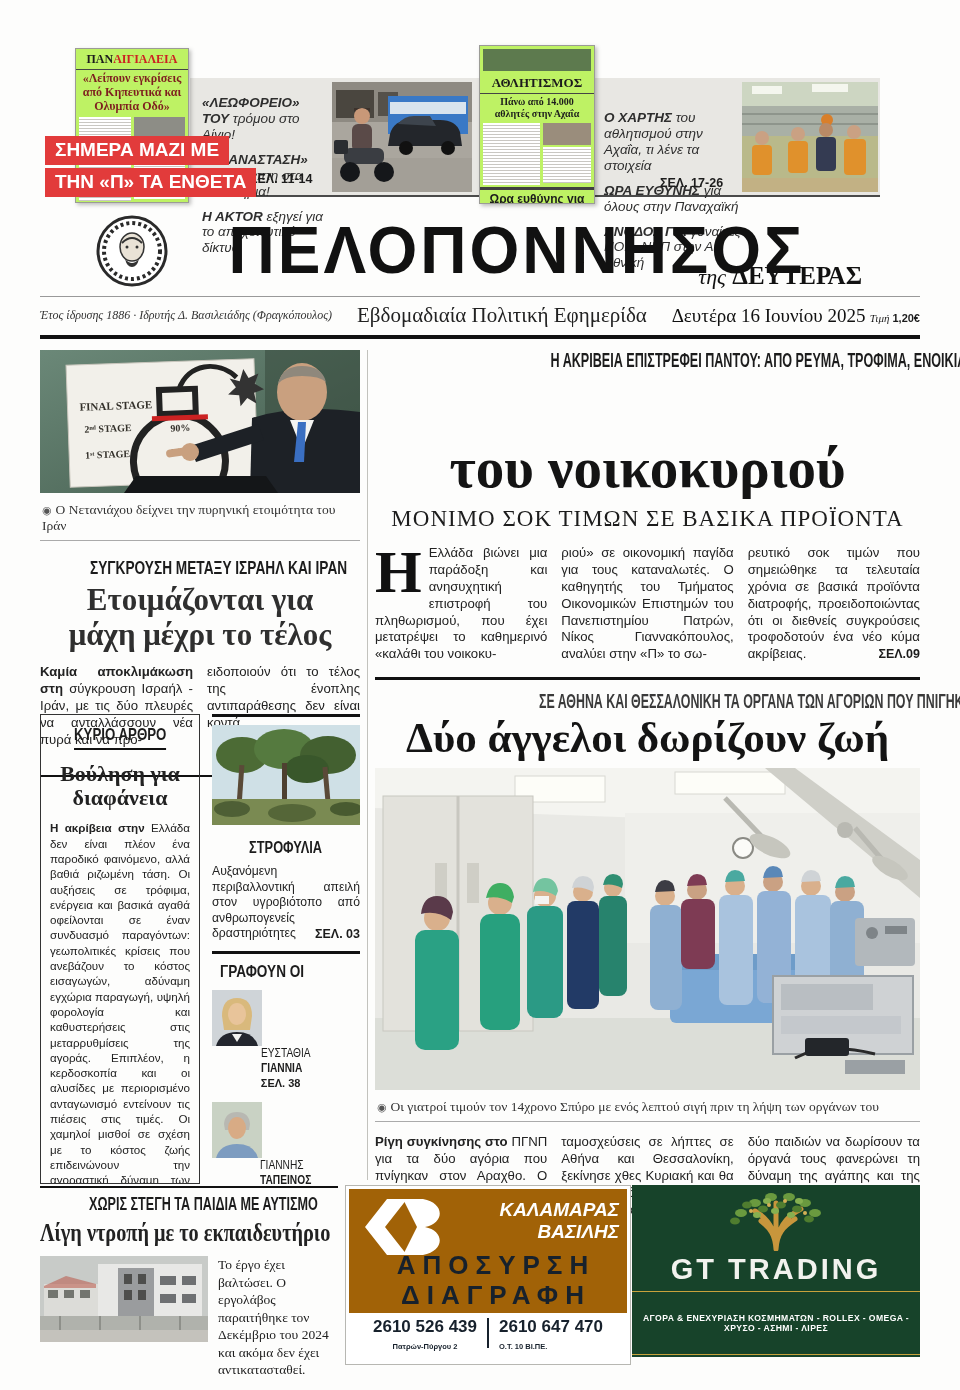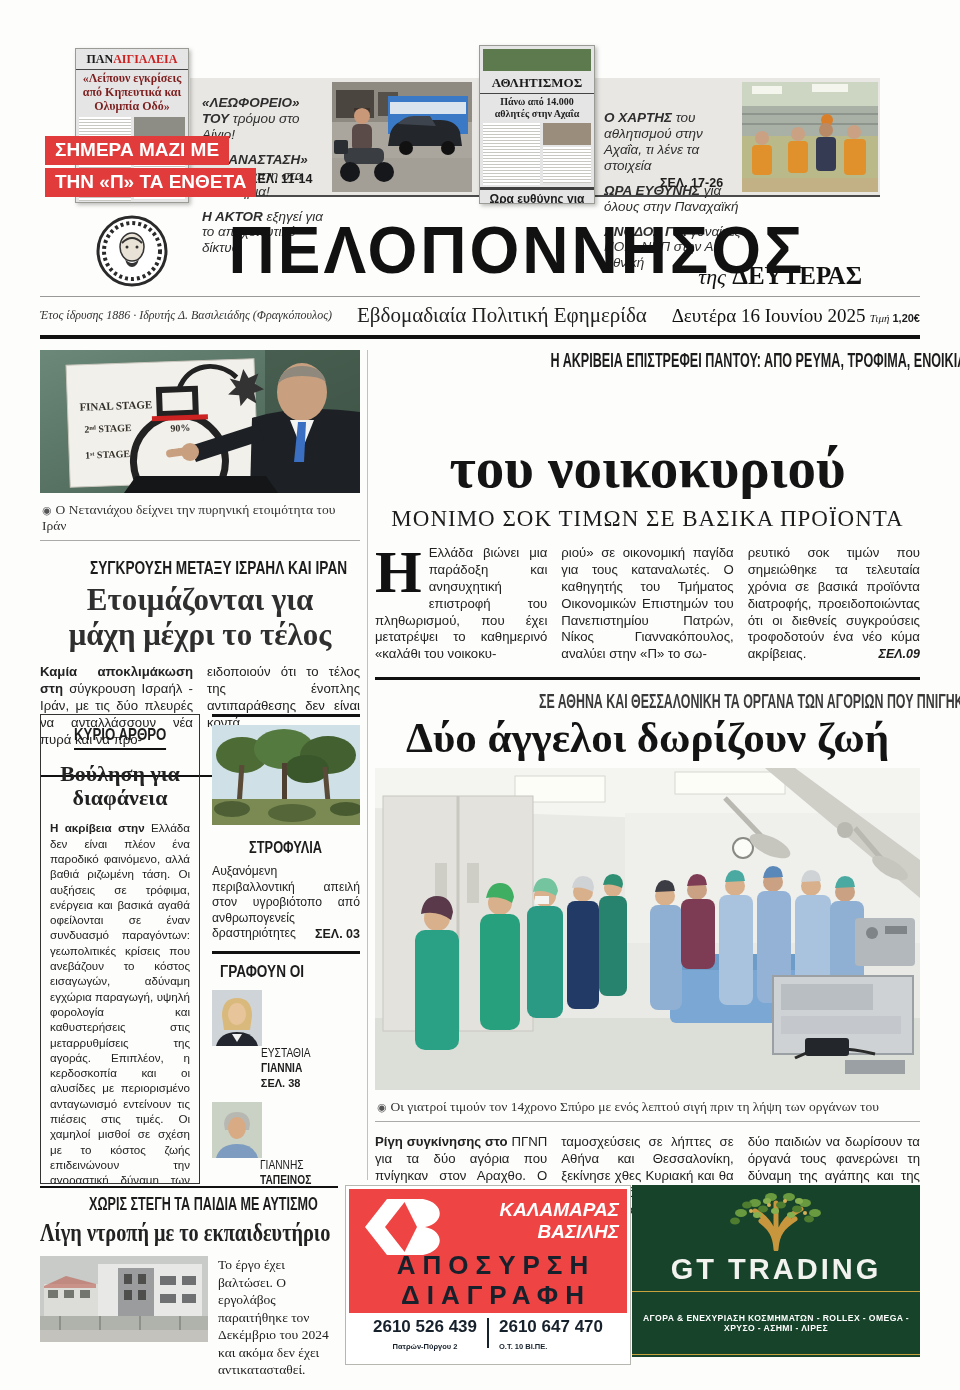--- a/index.html
+++ b/index.html
@@ -1,21 +1,21 @@
 <!DOCTYPE html>
 <html lang="el"><head>
 <meta charset="utf-8">
 <style>
   html,body{margin:0;padding:0;}
   body{width:960px;height:1390px;background:#fdfdfc;position:relative;overflow:hidden;
        font-family:"Liberation Sans",sans-serif;color:#1c1c1c;}
   .abs{position:absolute;}
   
   .top-panel{left:190px;top:78px;width:690px;height:117px;background:#e8e7e3;border-bottom:2px solid #4a4a4a;}
-  .mini-paper{background:#e5e5e5;border:1px solid #9b9b96;box-shadow:2px 2px 4px rgba(0,0,0,.25);overflow:hidden;}
+  .mini-paper{background:#bef264;border:1px solid #9b9b96;box-shadow:2px 2px 4px rgba(0,0,0,.25);overflow:hidden;}
   .mp-title{font-family:"Liberation Serif",serif;font-weight:bold;text-align:center;border-bottom:1px solid #444;padding:3px 1px 2px;}
   .mp-bars{height:100%;background:repeating-linear-gradient(#fff 0 2px,#c9c7c2 2px 3px);}
   .mp-head{font-weight:bold;text-align:center;padding:2px;}
   .top-item{font-style:italic;font-size:13.5px;line-height:1.18;margin-bottom:9px;color:#2e2e2e;}
   .top-item b{font-style:italic;}
   .pageref{font-weight:bold;font-size:12.5px;color:#1c1c1c;}
   .badge{left:45px;top:136px;z-index:5;}
   .badge div{background:#e23b3b;color:#fff;font-weight:bold;font-size:19px;padding:3px 10px 4px;margin-bottom:3px;display:table;white-space:nowrap;}
   
   .mast-title{font-weight:bold;font-size:64px;letter-spacing:3px;color:#111;line-height:1;display:inline-block;transform:scaleY(1.05);}
@@ -45,21 +45,21 @@
   .ed-kick{text-align:center;}
   .ed-kick span{display:inline-block;font-weight:bold;font-size:17px;transform:scaleX(.78);transform-origin:center;border-bottom:2px solid #111;padding-bottom:3px;}
   .ed-head{font-family:"Liberation Serif",serif;font-weight:bold;font-size:22px;text-align:center;line-height:1.1;margin:12px 0 10px;color:#222;}
   .ed-body{font-size:11.6px;line-height:1.32;text-align:justify;color:#222;}
   .col-row{display:flex;margin-bottom:11px;flex-direction:column;}
   .col-name{font-size:12px;line-height:1.25;margin-left:8px;align-self:center;}
   .col-name .fn{display:inline-block;transform:scaleX(.85);transform-origin:left;}
   .col-name .ln{display:inline-block;font-weight:bold;transform:scaleX(.85);transform-origin:left;}
   
   .ad-kal{left:345px;top:1185px;width:278px;height:172px;border:1px solid #b7b7b2;background:#fff;padding:3px;}
-  .ad-kal-in{background:#ef4444;height:124px;position:relative;}
+  .ad-kal-in{background:#a16207;height:124px;position:relative;}
   .kal-name{position:absolute;right:8px;top:10px;text-align:right;color:#fff;font-weight:bold;font-style:italic;font-size:19px;line-height:1.15;}
   .kal-serv{position:absolute;left:16px;right:0;top:62px;text-align:center;color:#17212c;font-weight:bold;font-size:26px;letter-spacing:7px;line-height:1.15;}
   .kal-foot{display:flex;justify-content:center;align-items:flex-start;gap:10px;padding-top:5px;}
   .kal-ph{text-align:center;} .kal-ph b{font-size:17px;color:#17212c;display:block;line-height:1;}
   .kal-ph span{font-size:7.5px;font-weight:bold;color:#17212c;}
   .kal-sep{width:2px;height:30px;background:#17212c;}
   .ad-gt{left:632px;top:1185px;width:288px;height:172px;background:#17432a;text-align:center;overflow:hidden;}
   .gt-name{color:#f2f2ee;font-weight:bold;font-size:29px;letter-spacing:3px;margin-top:-2px;}
   .gt-serv{border-top:1px solid #c8a23c;border-bottom:1px solid #c8a23c;color:#fff;font-weight:bold;font-size:8.6px;letter-spacing:.4px;padding:21px 2px;margin-top:5px;}
   .gt-phone{color:#d4af54;font-weight:bold;font-size:23px;letter-spacing:2px;margin-top:3px;}
@@ -328,21 +328,21 @@
   <div class="kick-wrap">
     <span class="kick" style="font-size:21px;transform:scaleX(.6);">Η ΑΚΡΙΒΕΙΑ ΕΠΙΣΤΡΕΦΕΙ ΠΑΝΤΟΥ: ΑΠΟ ΡΕΥΜΑ, ΤΡΟΦΙΜΑ, ΕΝΟΙΚΙΑ ΜΕΧΡΙ ΔΙΑΚΟΠΕΣ</span>
   </div>
   <div class="serifhead" style="font-size:57px;line-height:1.07;color:#141414;margin-top:4px;">
     <br><span>του νοικοκυριού</span>
   </div>
   <div class="serifhead" style="font-weight:normal;font-size:23px;letter-spacing:1px;color:#1d1d1d;margin-top:8px;">ΜΟΝΙΜΟ ΣΟΚ ΤΙΜΩΝ ΣΕ ΒΑΣΙΚΑ ΠΡΟΪΟΝΤΑ</div>
   <div class="cols body-txt" style="margin-top:13px;">
     <div><span class="dropcap">Η</span><span>Ελλάδα βιώνει μια παράδοξη και ανησυχητική επιστροφή του πληθωρισμού, που έχει μετατρέψει το καθημερινό «καλάθι του νοικοκυ-</span></div>
     <div><span>ριού» σε οικονομική παγίδα για τους καταναλωτές. Ο καθηγητής του Τμήματος Οικονομικών Επιστημών του Πανεπιστημίου Πατρών, Νίκος Γιαννακόπουλος, αναλύει στην «Π» το σω-</span></div>
-    <div><span>ρευτικό σοκ τιμών που σημειώθηκε τα τελευταία χρόνια σε βασικά προϊόντα διατροφής, προειδοποιώντας ότι οι διεθνείς συγκρούσεις τροφοδοτούν ένα νέο κύμα ακρίβειας.</span> <span class="pageref" style="float:right;font-style:italic;">ΣΕΛ.09</span></div>
+    <div><span>ρευτικό σοκ τιμών που σημειώθηκε τα τελευταία χρόνια σε βασικά προϊόντα διατροφής, προειδοποιώντας ότι οι διεθνείς συγκρούσεις τροφοδοτούν ένα νέο κύμα ακρίβειας.</span> <span class="pageref" style="float:right;">ΣΕΛ.09</span></div>
   </div>
   <div class="rule3" style="margin-top:14px;"></div>
 
   <div class="kick-wrap" style="margin-top:10px;">
     <span class="kick" style="font-size:20px;transform:scaleX(.62);color:#3a3a3a;">ΣΕ ΑΘΗΝΑ ΚΑΙ ΘΕΣΣΑΛΟΝΙΚΗ ΤΑ ΟΡΓΑΝΑ ΤΩΝ ΑΓΟΡΙΩΝ ΠΟΥ ΠΝΙΓΗΚΑΝ ΣΤΟΝ ΑΡΑΧΘΟ</span>
   </div>
   <div class="serifhead" style="font-size:43px;line-height:1.05;color:#141414;margin-top:2px;">Δύο άγγελοι δωρίζουν ζωή</div>
 
   <div style="margin-top:8px;">
   <svg width="545" height="322" viewBox="0 0 545 322">

